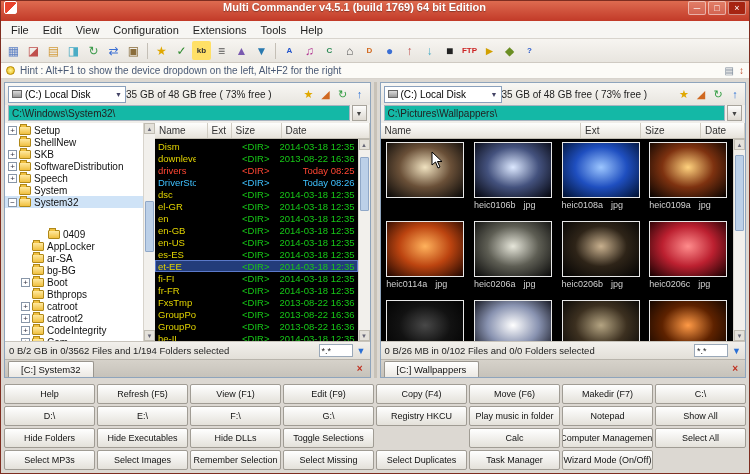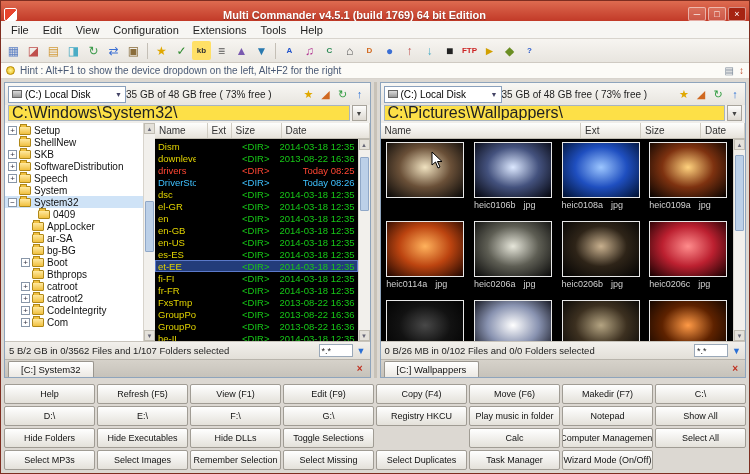--- a/index.html
+++ b/index.html
@@ -1,18 +1,18 @@
 <!DOCTYPE html>
 <html><head>
 <meta charset="utf-8">
 <style>
 *{box-sizing:border-box;margin:0;padding:0}
 html,body{width:750px;height:474px;overflow:hidden;font-family:"Liberation Sans",sans-serif}
 .window{position:relative;width:750px;height:474px;display:flex;flex-direction:column;background:#ebe9e5;border:1px solid #7e2d20}
-.titlebar{height:20px;display:flex;align-items:flex-end;padding:0 3px;background:linear-gradient(#de6b50,#c23a28);color:#fff;font-size:11px;flex:none}
+.titlebar{height:20px;display:flex;align-items:flex-start;padding:0 3px;background:linear-gradient(#de6b50,#c23a28);color:#fff;font-size:11px;flex:none}
 .app-icon{width:13px;height:13px;background:linear-gradient(135deg,#e8442e 55%,#ffffff 55%);border:1px solid #fff;border-radius:2px;margin-right:4px;flex:none}
 .title{flex:1;text-align:center;font-weight:bold;text-shadow:0 1px 1px rgba(0,0,0,.35);white-space:nowrap;overflow:hidden}
 .winbtns{display:flex;gap:2px;flex:none}
 .winbtn{width:18px;height:14px;display:flex;align-items:center;justify-content:center;font-size:9px;color:#fff;background:rgba(255,255,255,.14);border:1px solid rgba(255,255,255,.5);border-radius:2px}
 .winbtn.close{background:#a62412}
 .menubar{height:18px;display:flex;align-items:center;background:#f7f6f3;border-bottom:1px solid #d8d4cd;font-size:11px;padding-left:3px;flex:none}
 .menu-item{padding:1px 7px;color:#222}
 .toolbar{height:24px;display:flex;align-items:center;background:linear-gradient(#f7f5f1,#e8e5df);border-bottom:1px solid #cfcac2;padding:0 3px;gap:1px;flex:none}
 .tb-icon{width:19px;height:19px;display:flex;align-items:center;justify-content:center;font-size:12px;border-radius:2px;flex:none}
 .tb-icon.text{font-size:8px;font-weight:bold;letter-spacing:0}
@@ -24,21 +24,21 @@
 .pane{flex:1;display:flex;flex-direction:column;border:1px solid #8ea4bc;background:#f0eeea;min-width:0}
 .splitter{width:3px;background:#c8c2b8;flex:none}
 .drivebar{height:22px;display:flex;align-items:center;padding:2px 3px;gap:0;background:linear-gradient(#f8f7f4,#e8e5df);flex:none}
 .drivesel{width:118px;height:17px;background:#fff;border:1px solid #8aa0bc;display:flex;align-items:center;font-size:10px;padding:0 3px;gap:3px;flex:none}
 .drive-ico{width:10px;height:8px;background:linear-gradient(#dcdcdc,#9a9a9a);border:1px solid #666;flex:none}
 .dd{margin-left:auto;font-size:7px;color:#446}
 .free{font-size:10px;color:#222;white-space:nowrap;overflow:hidden}
 .pane-icons{margin-left:auto;display:flex;gap:3px}
 .pane-ico{width:14px;height:14px;display:flex;align-items:center;justify-content:center;font-size:11px}
 .pathbar{height:18px;display:flex;padding:0 3px 2px 3px;gap:2px;flex:none}
-.pathfield{flex:1;background:#fde047;border:1px solid #a8b4c0;font-size:16px;display:flex;align-items:center;padding:0 3px;color:#222;white-space:nowrap;overflow:hidden}
+.pathfield{flex:1;background:#14b8a6;border:1px solid #a8b4c0;font-size:10px;display:flex;align-items:center;padding:0 3px;color:#222;white-space:nowrap;overflow:hidden}
 .pathbtn{width:15px;background:linear-gradient(#fdfdfc,#dedad2);border:1px solid #a8a49c;font-size:7px;display:flex;align-items:center;justify-content:center;color:#444;flex:none}
 .lmain,.rmain{flex:1;display:flex;min-height:0}
 .rmain{flex-direction:column}
 .tree{width:138px;background:#fff;overflow:hidden;padding-top:1px;flex:none}
 .tree-row{height:12px;display:flex;align-items:center;font-size:10px;white-space:nowrap;color:#111;overflow:hidden}
 .tree-row.cur{background:#cfe3f7}
 .expander{width:9px;height:9px;border:1px solid #8896a8;background:#fff;font-size:8px;line-height:7px;text-align:center;margin-right:2px;flex:none;color:#334}
 .exp-spacer{width:11px;flex:none}
 .folder{width:12px;height:9px;background:linear-gradient(#ffe9a0,#f0c040);border:1px solid #b08818;border-radius:1px;margin-right:3px;flex:none;position:relative}
 .folder::before{content:"";position:absolute;top:-3px;left:0;width:5px;height:2px;background:#f0c040;border:1px solid #b08818;border-bottom:none}
@@ -190,21 +190,21 @@
             <div class="tree-row" style="padding-left: 3px;">
               <span class="exp-spacer"></span>
               <span class="folder"></span>
               <span>System</span>
             </div>
             <div class="tree-row cur" style="padding-left: 3px;">
               <span class="expander">−</span>
               <span class="folder"></span>
               <span>System32</span>
             </div>
-            <div class="tree-row" style="padding-left: 22px;">
+            <div class="tree-row" style="padding-left: 32px; margin-top: 20px;">
               <span class="exp-spacer"></span>
               <span class="folder"></span>
               <span>0409</span>
             </div>
             <div class="tree-row" style="padding-left: 16px;">
               <span class="exp-spacer"></span>
               <span class="folder"></span>
               <span>AppLocker</span>
             </div>
             <div class="tree-row" style="padding-left: 16px;">
@@ -371,21 +371,21 @@
               <div class="sbtn">▲</div>
               <div class="strack">
                   <div class="sthumb" style="top:4%;height:30%"></div>
                 </div>
               <div class="sbtn">▼</div>
             </div>
           </div>
         </div>
       </div>
       <div class="statusbar">
-        <span>5 B/2 GB in 0/3562 Files and 1/107 Folders selected</span>
+        <span>0 B/2 GB in 0/3562 Files and 1/194 Folders selected</span>
         <span class="filterbox">
             <span>*.*</span>
           </span>
         <span class="funnel">▼</span>
       </div>
       <div class="tabbar">
         <div class="tab">[C:] System32</div>
         <span class="tabclose">×</span>
       </div>
     </div>

